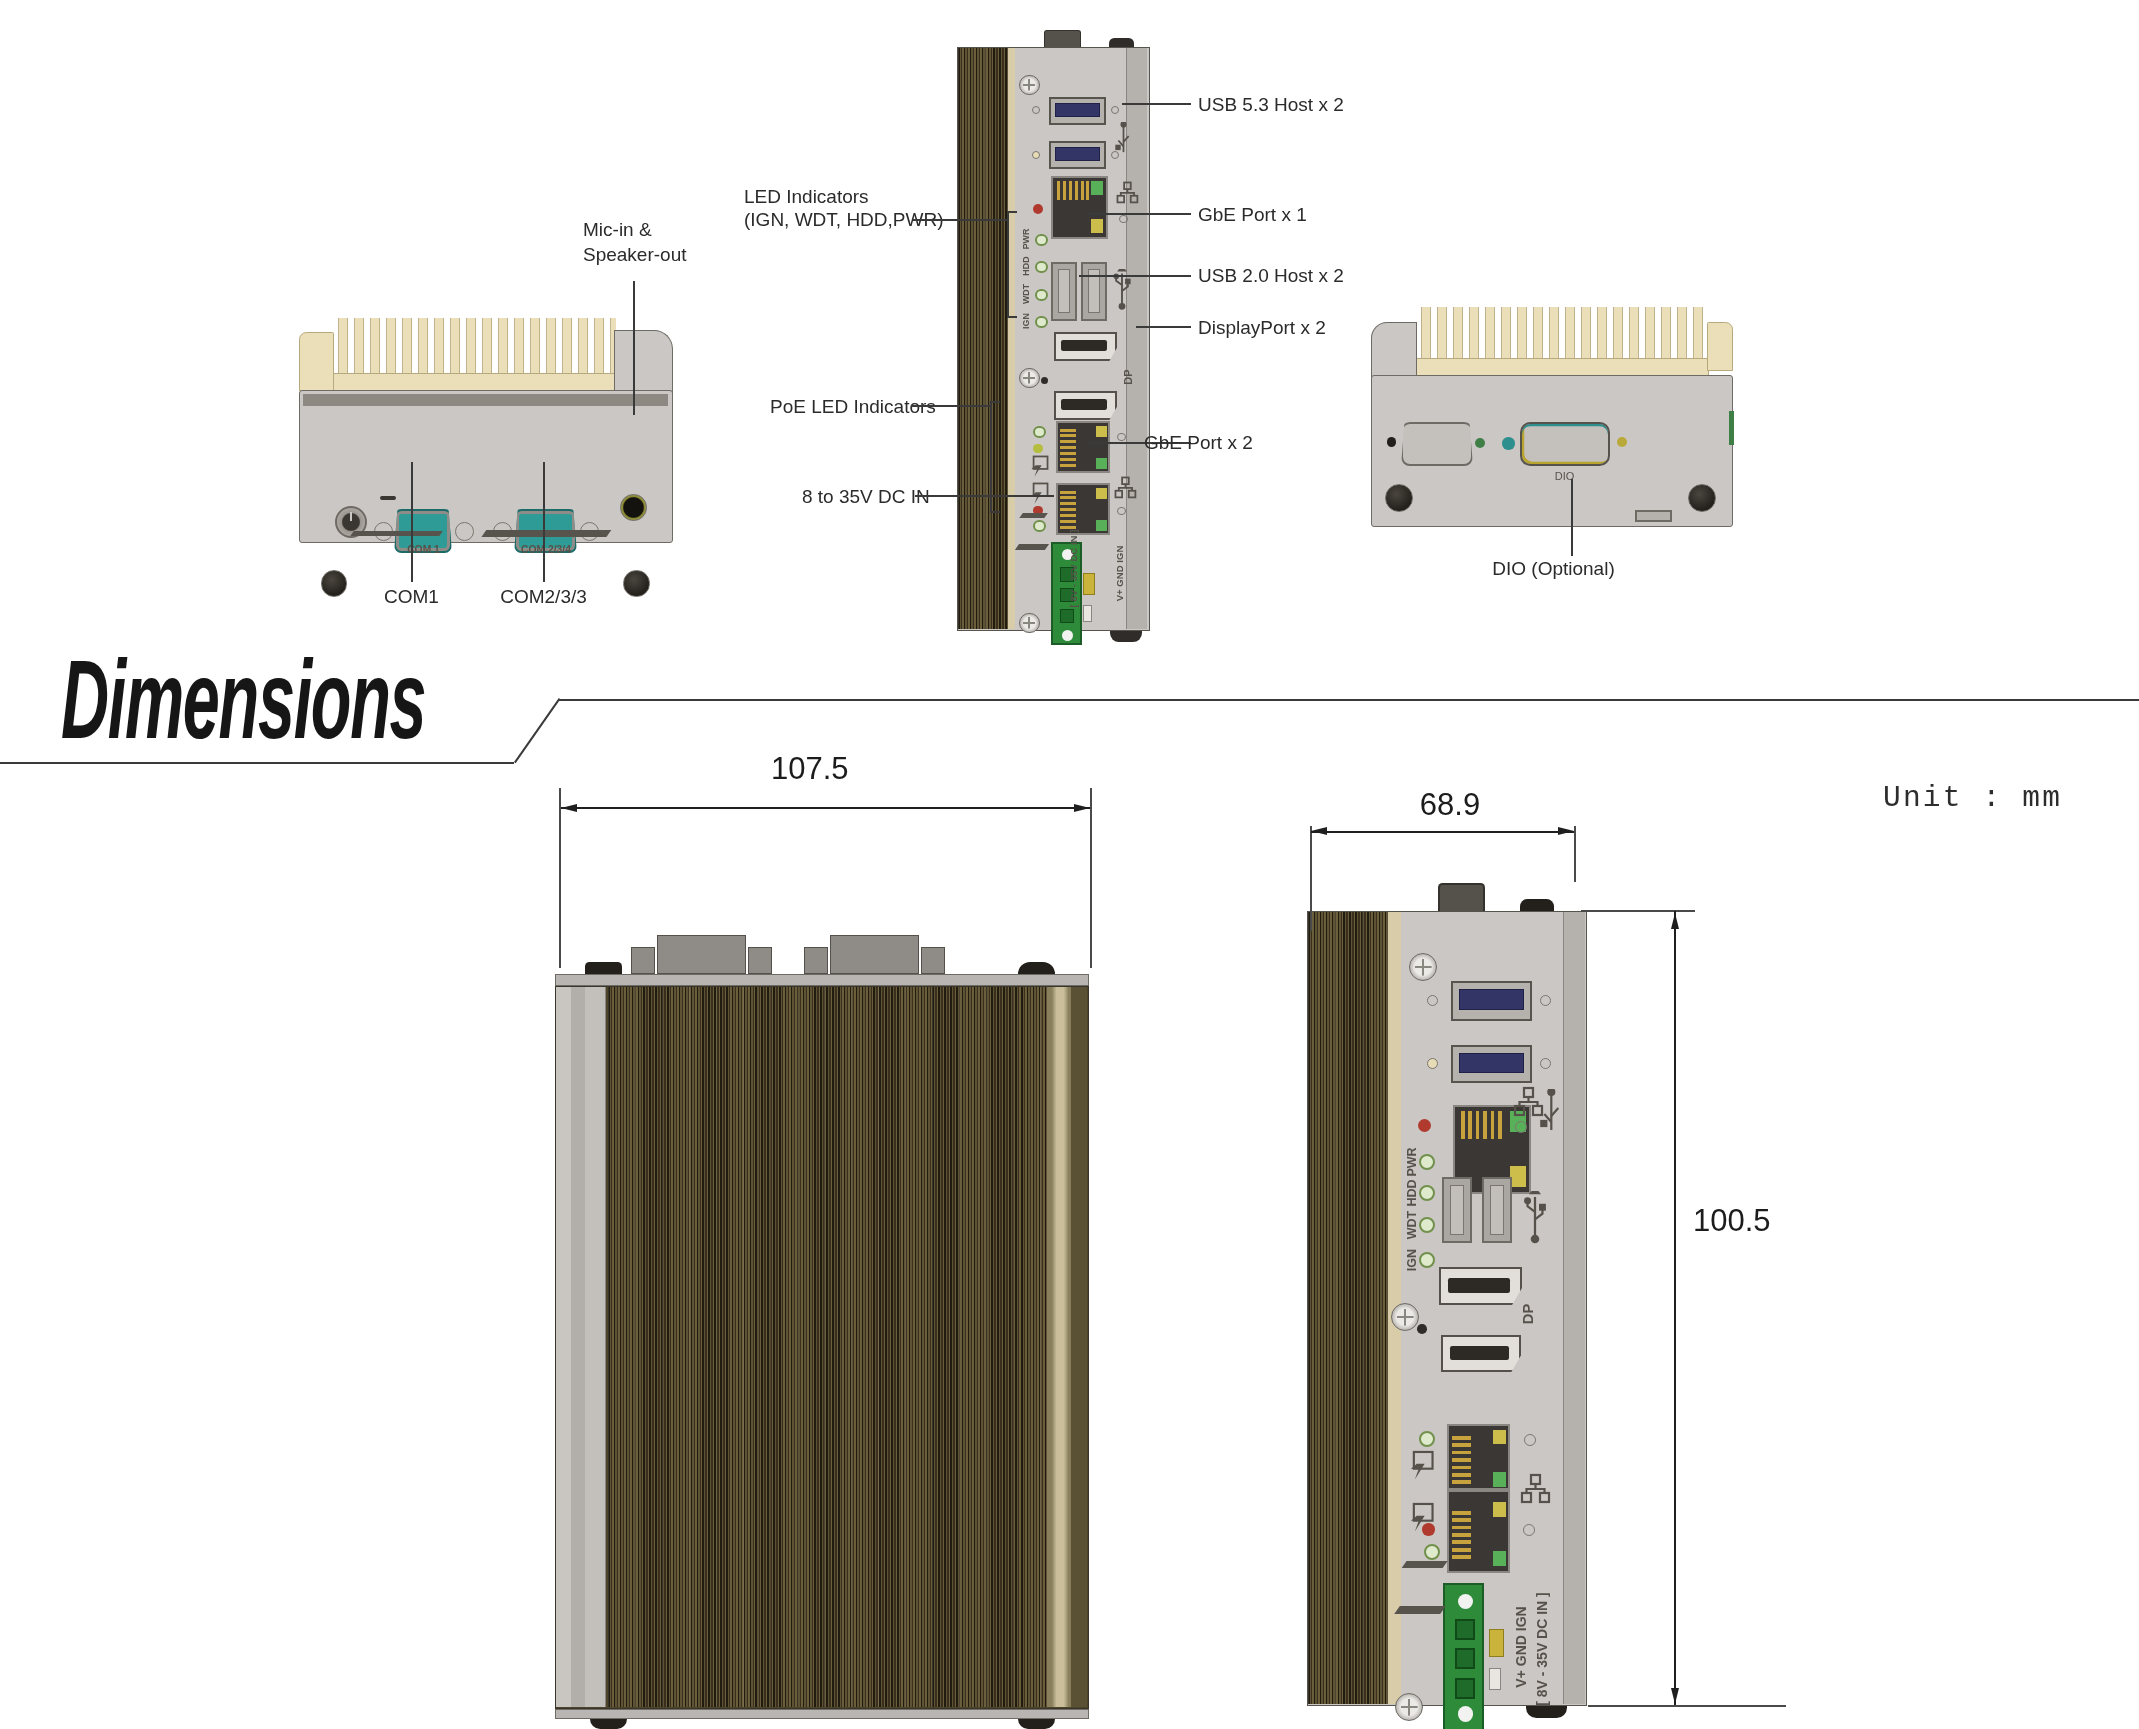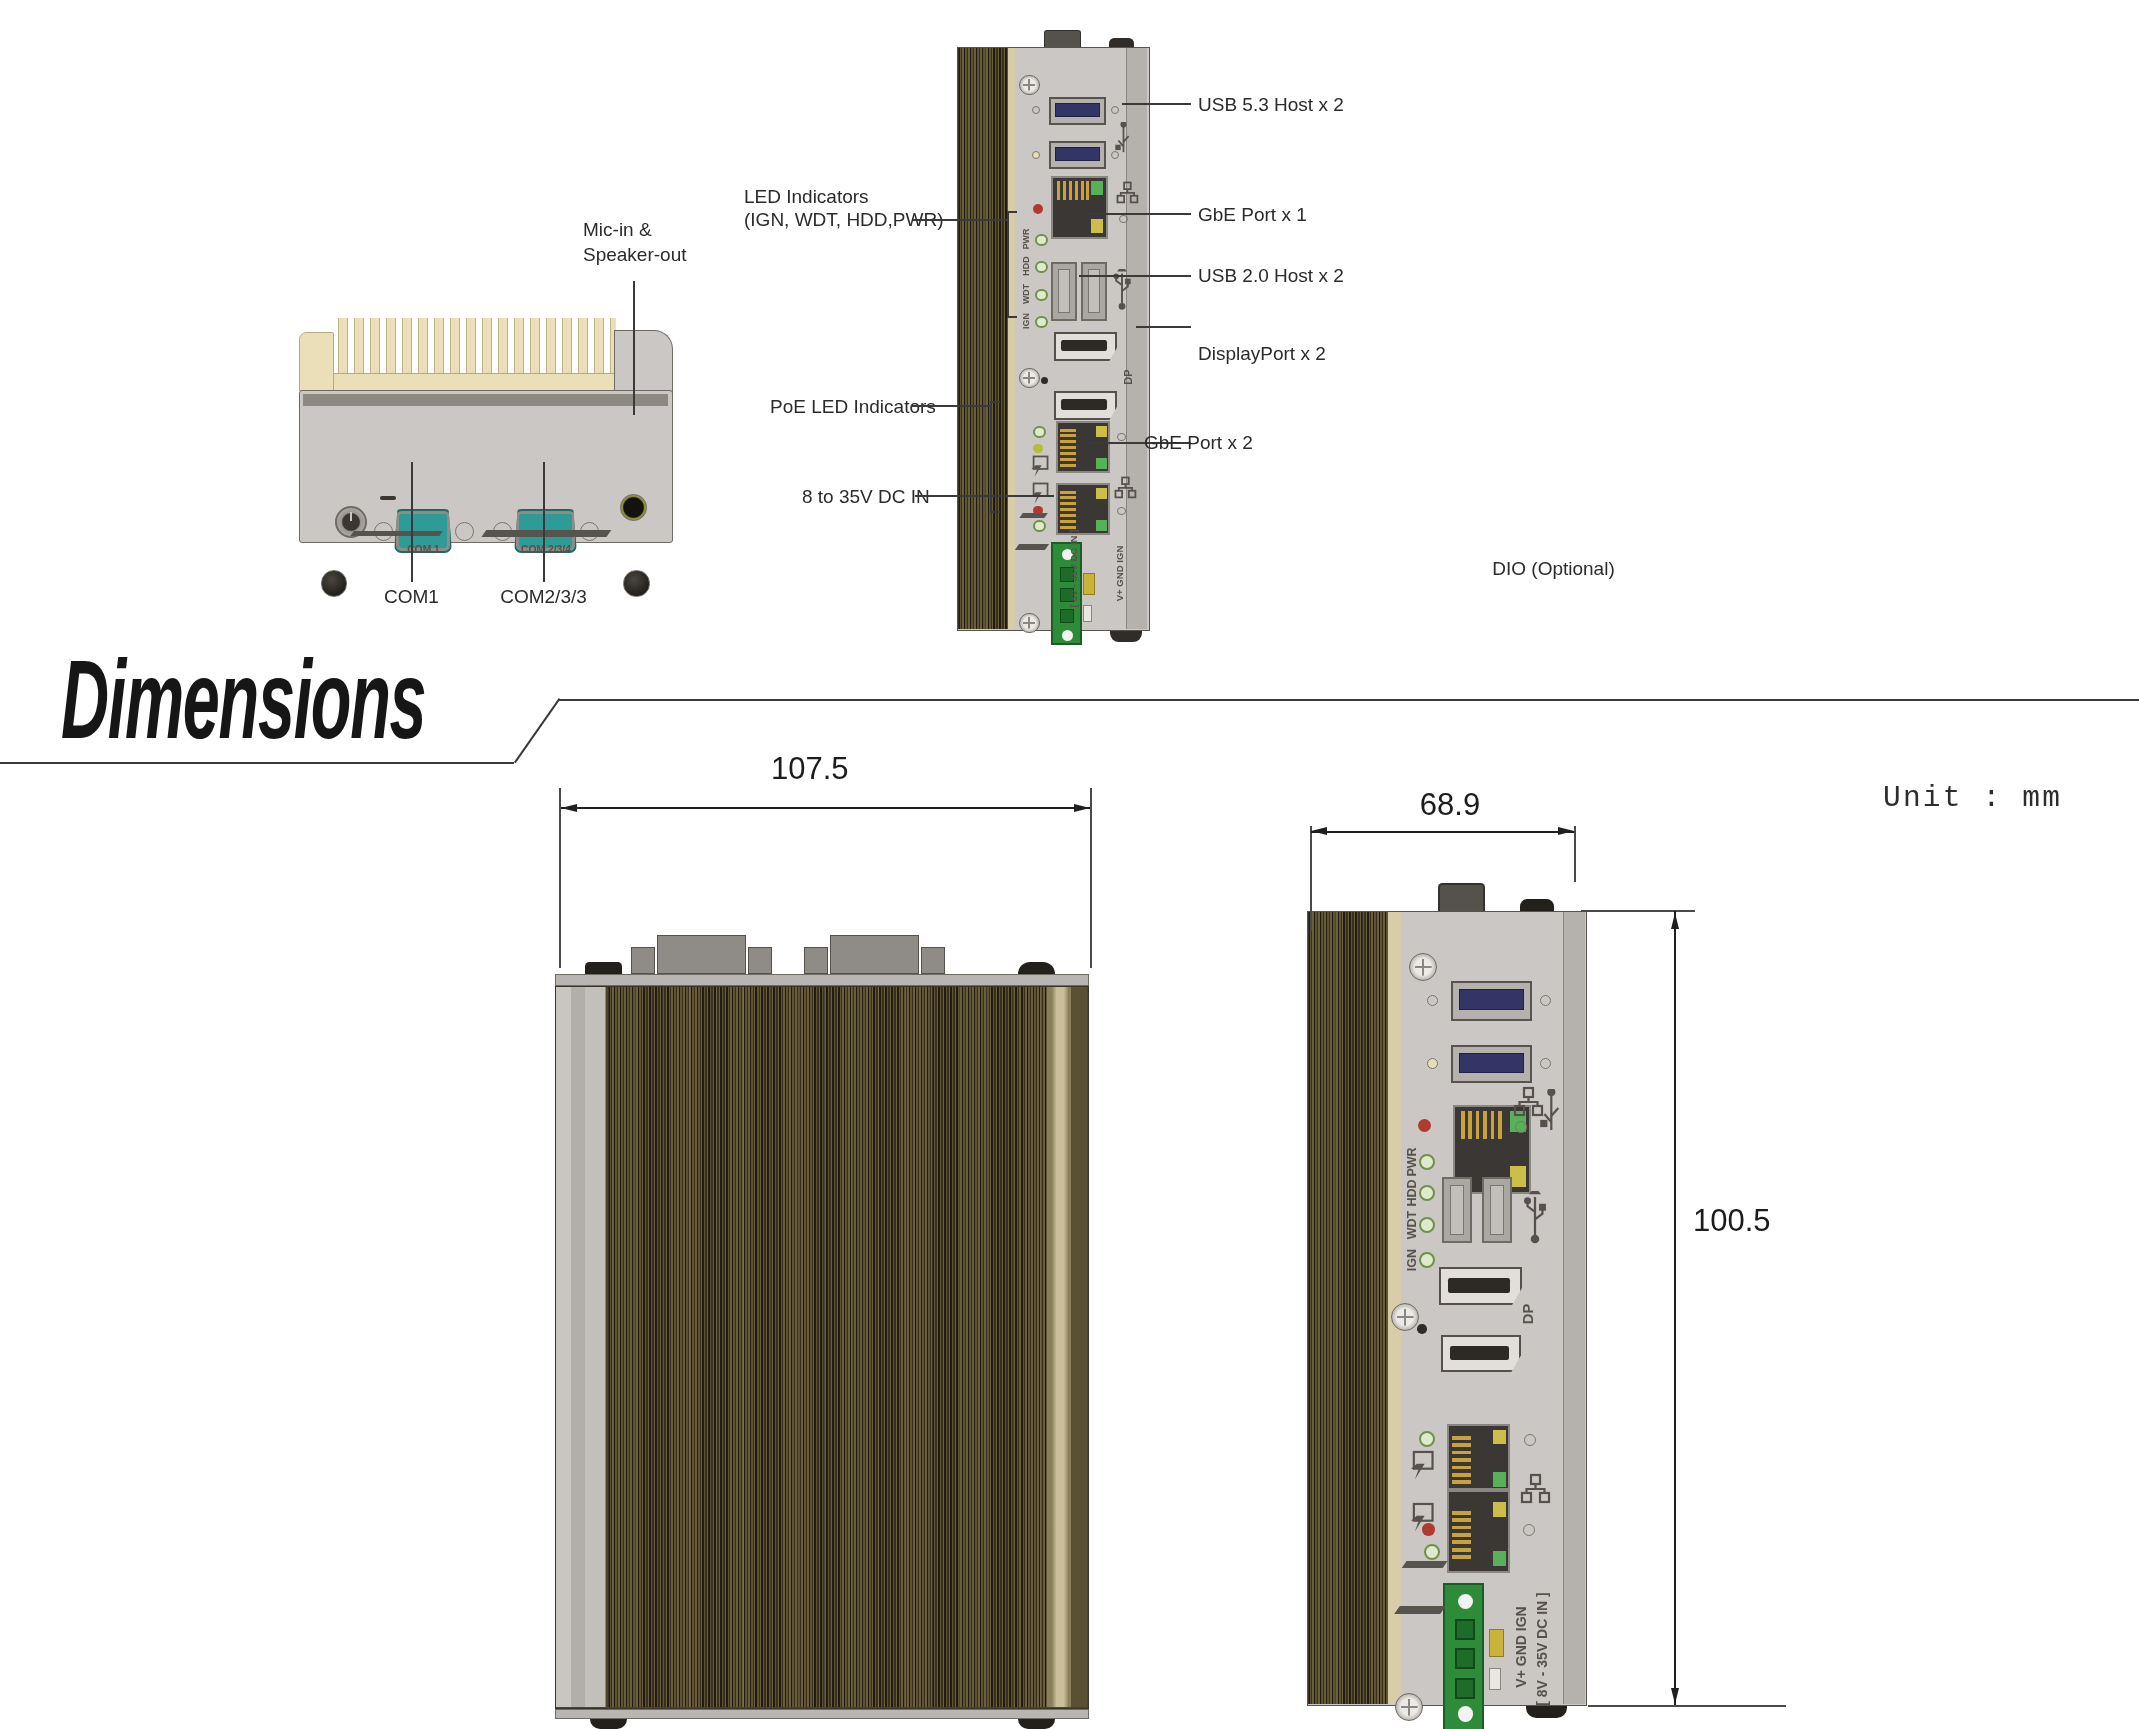--- a/index.html
+++ b/index.html
@@ -238,40 +238,65 @@
     <div class="abs" style="left:153px;top:601px;width:32px;height:11px;background:#2f2c29;border-radius:0 0 8.9px 8.9px;"></div>
   </div>
 
   <div class="abs cline" style="left:1122px;top:103px;width:69px;height:1.5px;"></div>
   <div class="abs callout" style="left:1198px;top:94px;">USB 5.3 Host x 2</div>
   <div class="abs cline" style="left:1085px;top:213px;width:106px;height:1.5px;"></div>
   <div class="abs callout" style="left:1198px;top:204px;">GbE Port x 1</div>
   <div class="abs cline" style="left:1079px;top:275px;width:112px;height:1.5px;"></div>
   <div class="abs callout" style="left:1198px;top:265px;">USB 2.0 Host x 2</div>
   <div class="abs cline" style="left:1136px;top:326px;width:55px;height:1.5px;"></div>
-  <div class="abs callout" style="left:1198px;top:317px;margin-top:26px;">DisplayPort x 2</div>
+  <div class="abs callout" style="left:1198px;top:317px;">DisplayPort x 2</div>
   <div class="abs cline" style="left:1088px;top:442px;width:103px;height:1.5px;"></div>
   <div class="abs callout" style="left:1144px;top:432px;">GbE Port x 2</div>
 
   <div class="abs callout" style="left:744px;top:186px;">LED Indicators</div>
   <div class="abs callout" style="left:744px;top:209px;">(IGN, WDT, HDD,PWR)</div>
   <div class="abs cline" style="left:913px;top:219px;width:94px;height:1.5px;"></div>
   <div class="abs cline" style="left:1007px;top:211px;width:1.5px;height:106px;"></div>
   <div class="abs cline" style="left:1007px;top:211px;width:10.3px;height:1.5px;"></div>
   <div class="abs cline" style="left:1007px;top:316px;width:10.3px;height:1.5px;"></div>
 
   <div class="abs callout" style="left:770px;top:396px;">PoE LED Indicators</div>
   <div class="abs cline" style="left:911px;top:405px;width:79px;height:1.5px;"></div>
   <div class="abs cline" style="left:990px;top:401px;width:1.5px;height:112px;"></div>
   <div class="abs cline" style="left:990px;top:401px;width:10.3px;height:1.5px;"></div>
   <div class="abs cline" style="left:990px;top:511px;width:10.3px;height:1.5px;"></div>
 
   <div class="abs callout" style="left:802px;top:486px;">8 to 35V DC IN</div>
   <div class="abs cline" style="left:915px;top:495px;width:139px;height:1.5px;"></div>
 
+  <div class="abs" style="left:1371px;top:303px;width:363px;height:229px;">
+    <div class="abs comb" style="left:44px;top:3.7px;width:291px;height:53px;"></div>
+    <div class="abs combbase" style="left:41px;top:55px;width:297px;height:17.7px;"></div>
+    <div class="abs combbase" style="left:336px;top:19px;width:26px;height:49px;border-radius:1.5px 7.4px 0 0;"></div>
+    <div class="abs panel" style="left:0px;top:19px;width:46px;height:56px;border-radius:16px 0 0 0;border-bottom:none;"></div>
+    <div class="abs panel" style="left:0px;top:72px;width:362px;height:152px;border-radius:3px;">
+
+      <div class="abs" style="left:29px;top:46px;width:72px;height:44px;border:2.2px solid #6e6a64;border-radius:8.9px;clip-path:polygon(5% 0,95% 0,100% 100%,0 100%);background:#c4c0bc;"></div>
+      <div class="abs dot" style="left:14.8px;top:61px;width:9.6px;height:9.6px;background:#23201c;"></div>
+      <div class="abs dot" style="left:103px;top:62px;width:10.3px;height:10.3px;background:#3f7f46;"></div>
+      <div class="abs dot" style="left:130px;top:61px;width:12.5px;height:12.5px;background:#2e8f8f;"></div>
+
+      <div class="abs" style="left:148px;top:46px;width:90px;height:44px;border:2.2px solid #56524c;border-radius:10.3px;background:#c4c0bc;
+           box-shadow:inset 0 2.2px 0 #2e8f8f, inset 2.2px -2.2px 0 #b9a42e;"></div>
+      <div class="abs dot" style="left:245px;top:61px;width:10.3px;height:10.3px;background:#b9a93a;"></div>
+      <div class="abs silk" style="left:163px;top:94px;width:59px;text-align:center;font-size:11px;font-weight:normal;">DIO</div>
+
+      <div class="abs hole" style="left:13.3px;top:108px;width:28px;height:28px;"></div>
+      <div class="abs hole" style="left:316px;top:108px;width:28px;height:28px;"></div>
+      <div class="abs" style="left:263px;top:134px;width:37px;height:11.8px;border:2.2px solid #6e6a64;background:#b5b1ad;"></div>
+      <div class="abs" style="left:357px;top:35px;width:5.2px;height:34px;background:#3f7f46;"></div>
+    </div>
+
+    <div class="abs cline" style="left:200px;top:176px;width:1.5px;height:77px;"></div>
+  </div>
   <div class="abs callout" style="left:1491px;top:558px;width:125px;text-align:center;">DIO (Optional)</div>
 
   <div class="abs title" style="left:61px;top:636px;">Dimensions</div>
   <div class="abs" style="left:0px;top:762px;width:514px;height:1.5px;background:#3a3a3a;"></div>
   <div class="abs" style="left:514px;top:762px;width:78px;height:1.5px;background:#3a3a3a;transform:rotate(-55deg);transform-origin:0 0;"></div>
   <div class="abs" style="left:559px;top:699px;width:1581px;height:1.5px;background:#3a3a3a;"></div>
   <div class="abs unit" style="left:1883px;top:781px;">Unit : mm</div>
 
   <div class="abs" style="left:555px;top:935px;width:534px;height:795px;">
 

